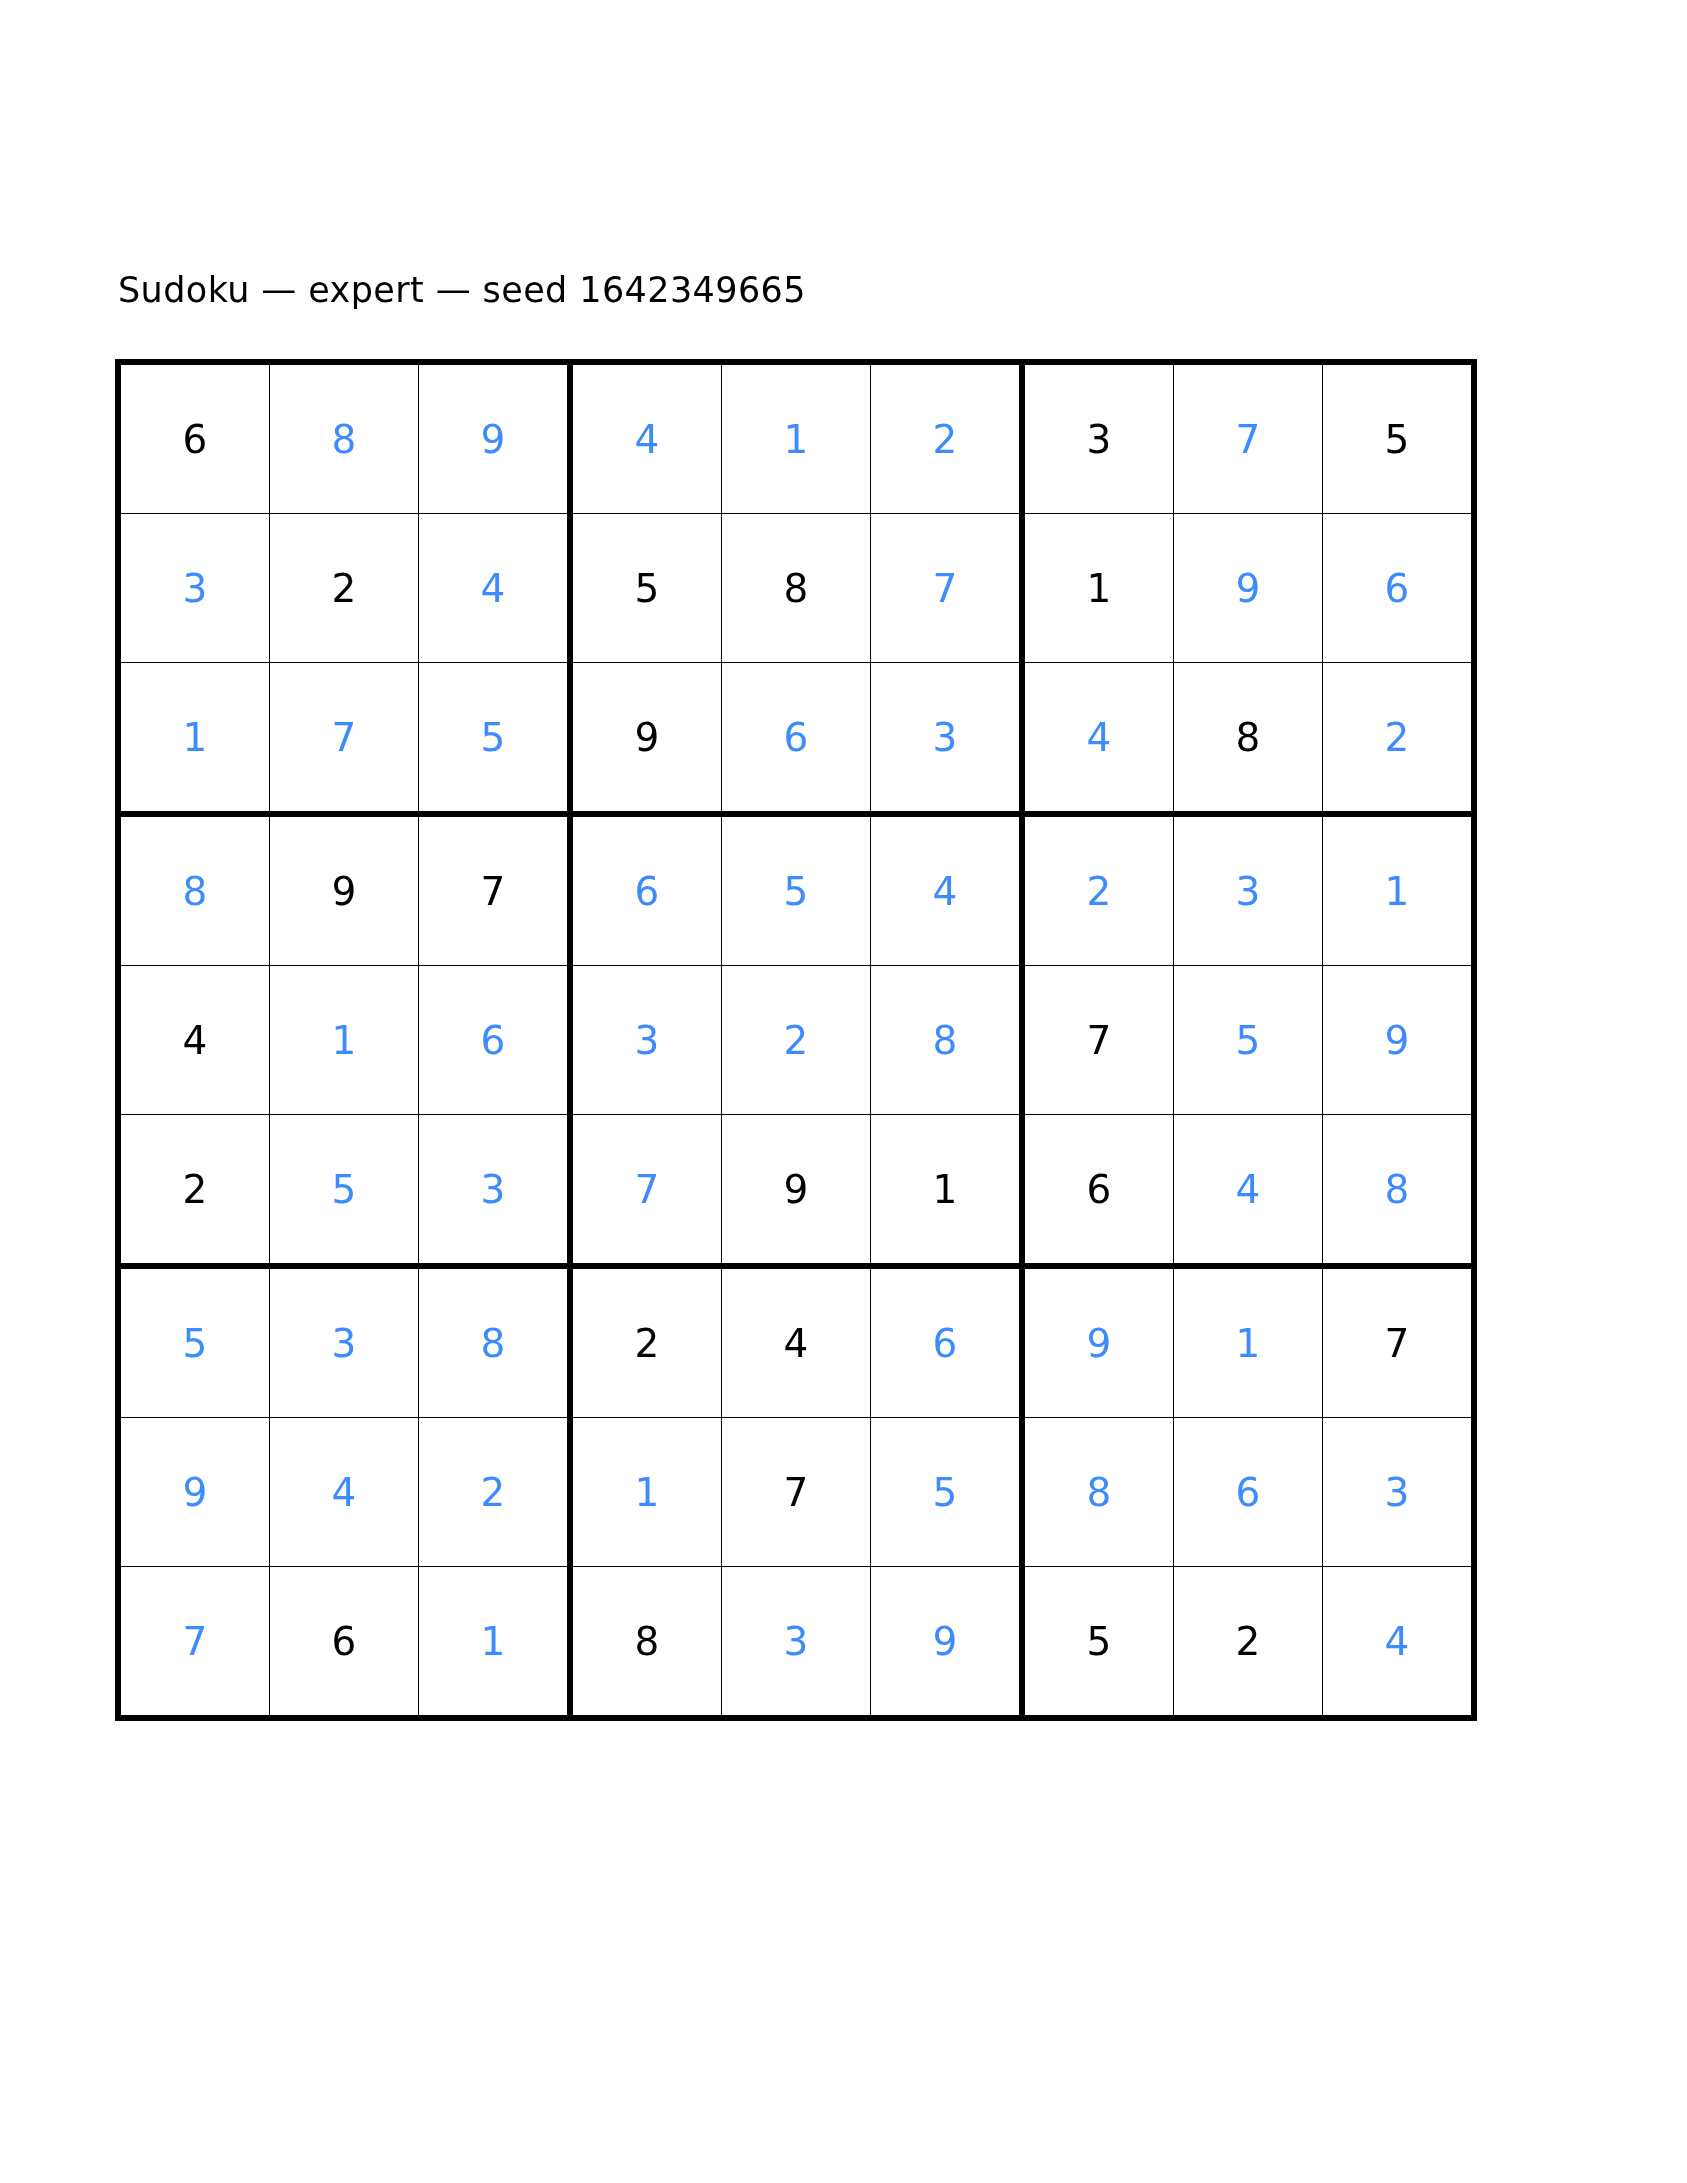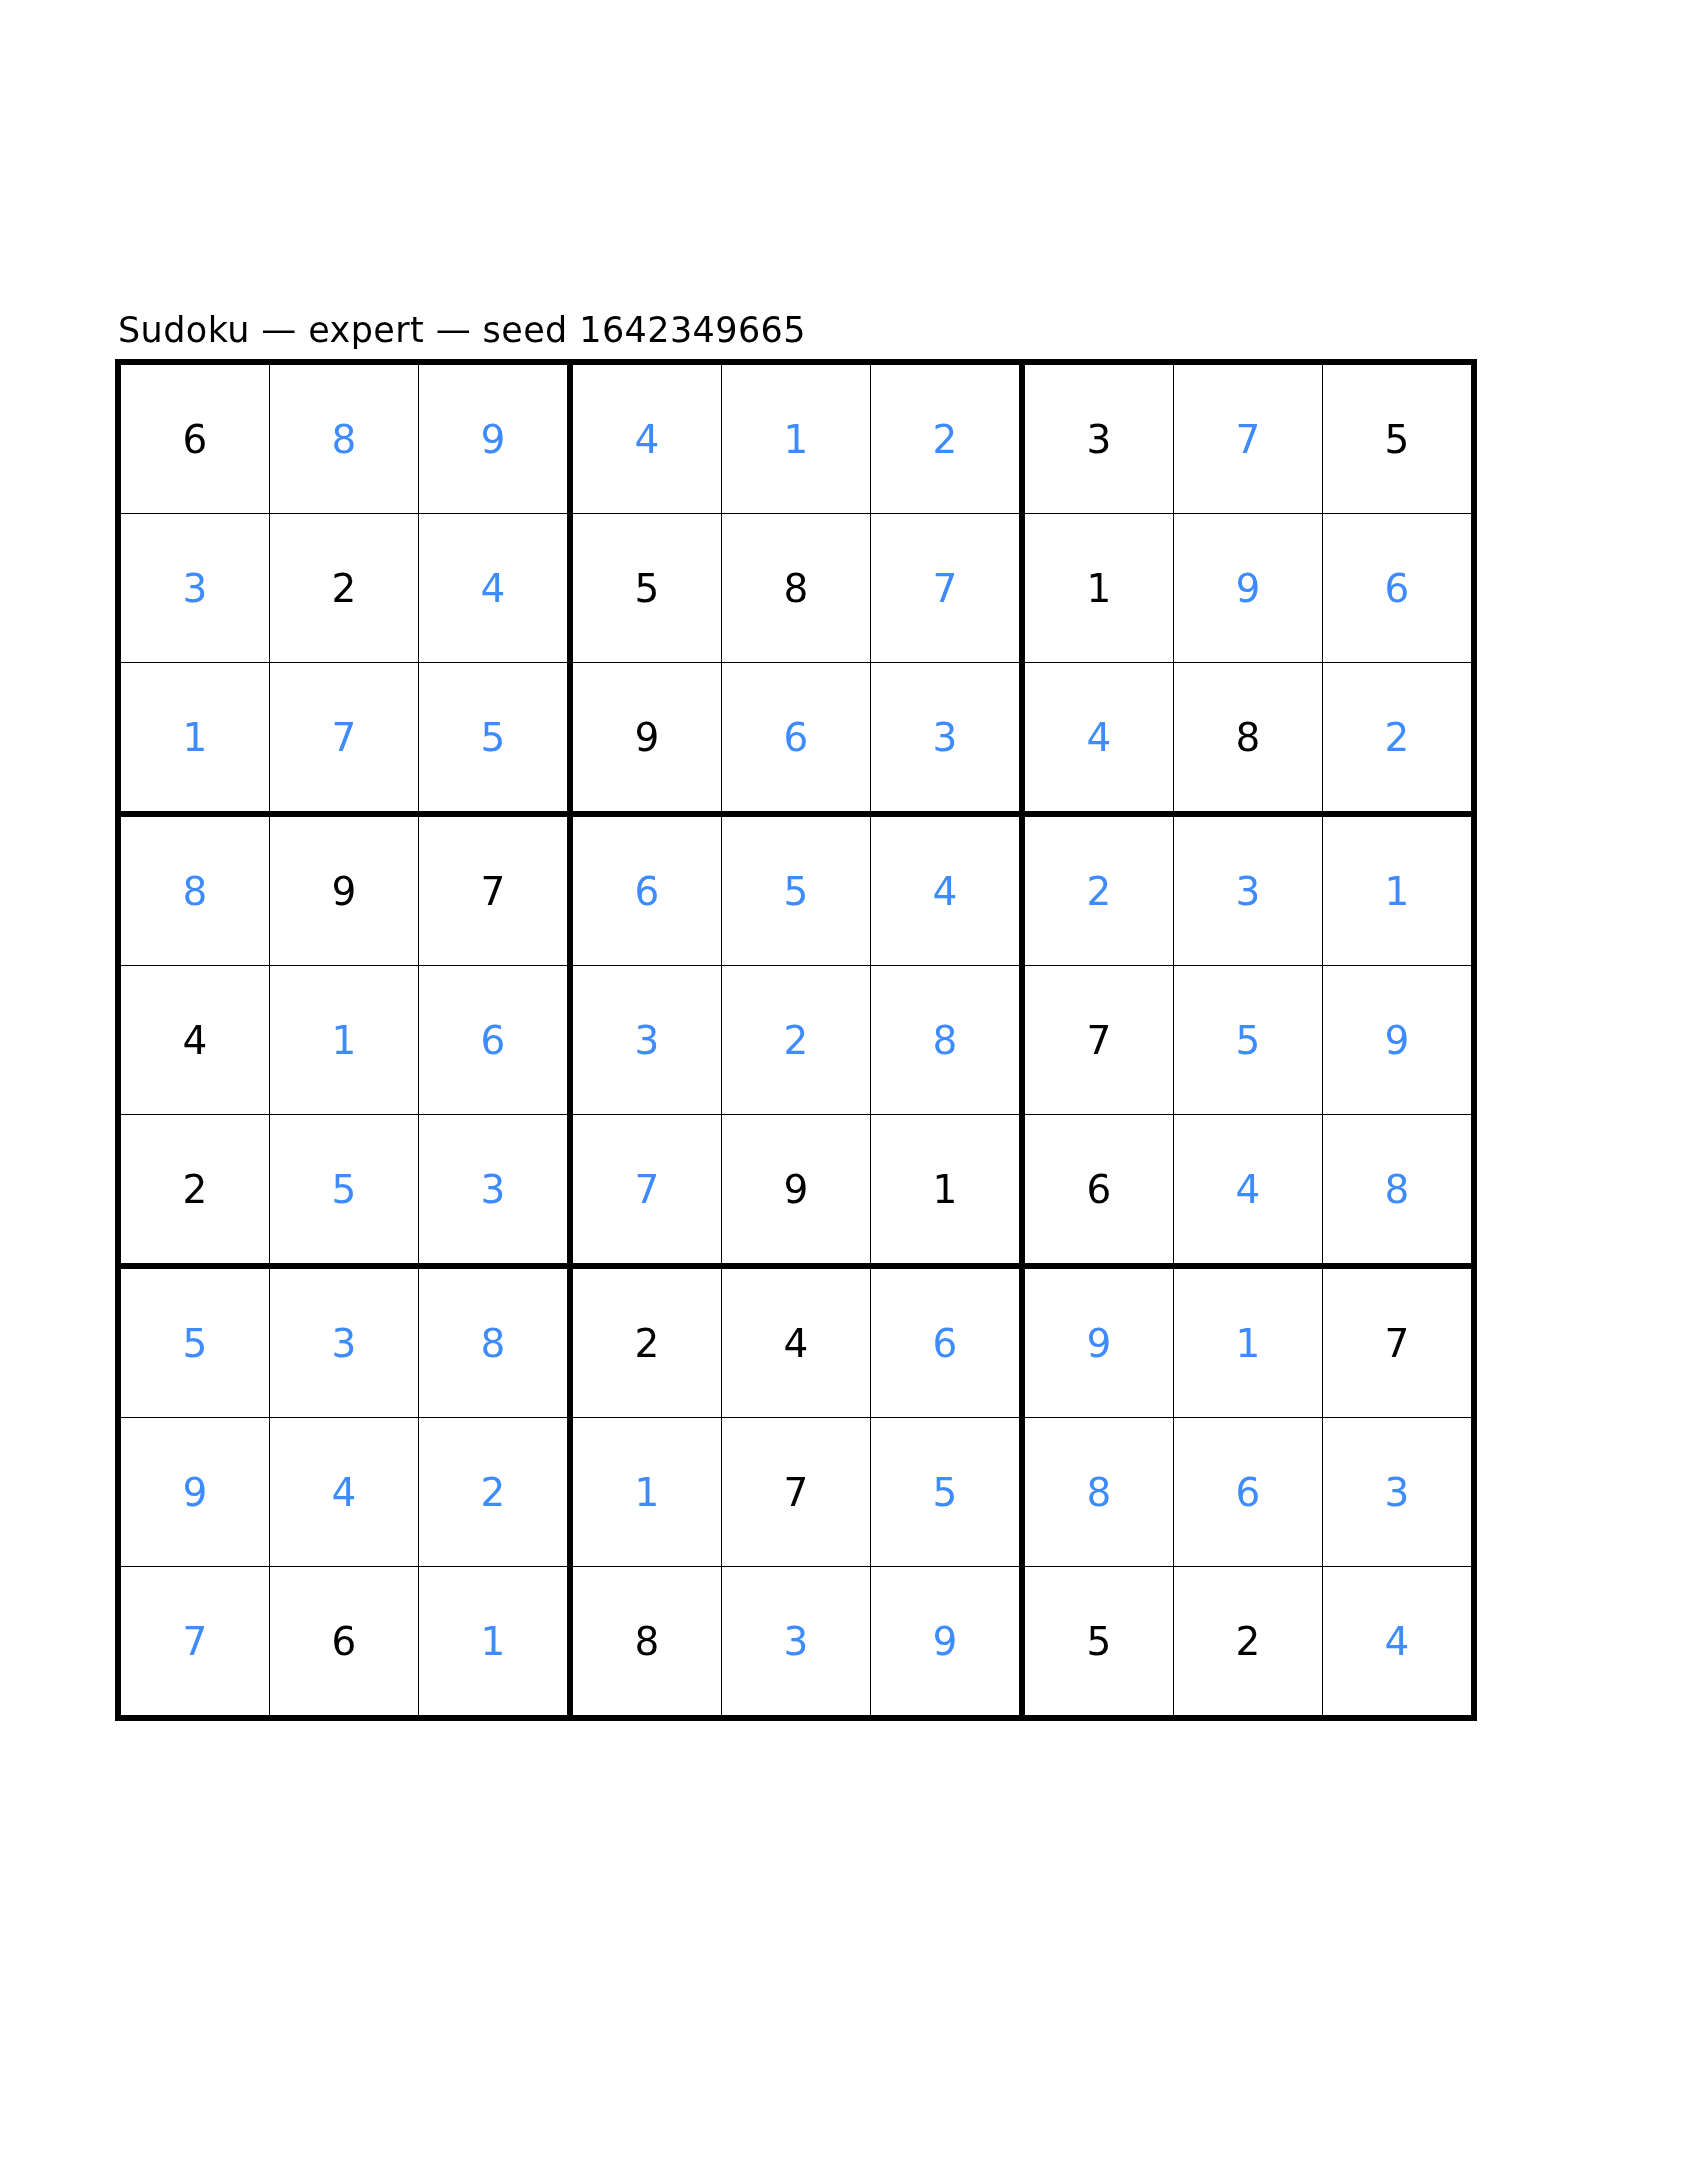--- a/index.html
+++ b/index.html
@@ -20,21 +20,20 @@
     height: 2183px;
   }
   .title {
     position: absolute;
     left: 118px;
     top: 270px;
     font-size: 35px;
     color: #000000;
     white-space: nowrap;
     letter-spacing: 0.4px;
-    margin-top: 40px;
   }
   .board-wrap {
     position: absolute;
     left: 115px;
     top: 359px;
     width: 1331px;
     height: 1331px;
   }
   table.sudoku {
     border-collapse: collapse;

